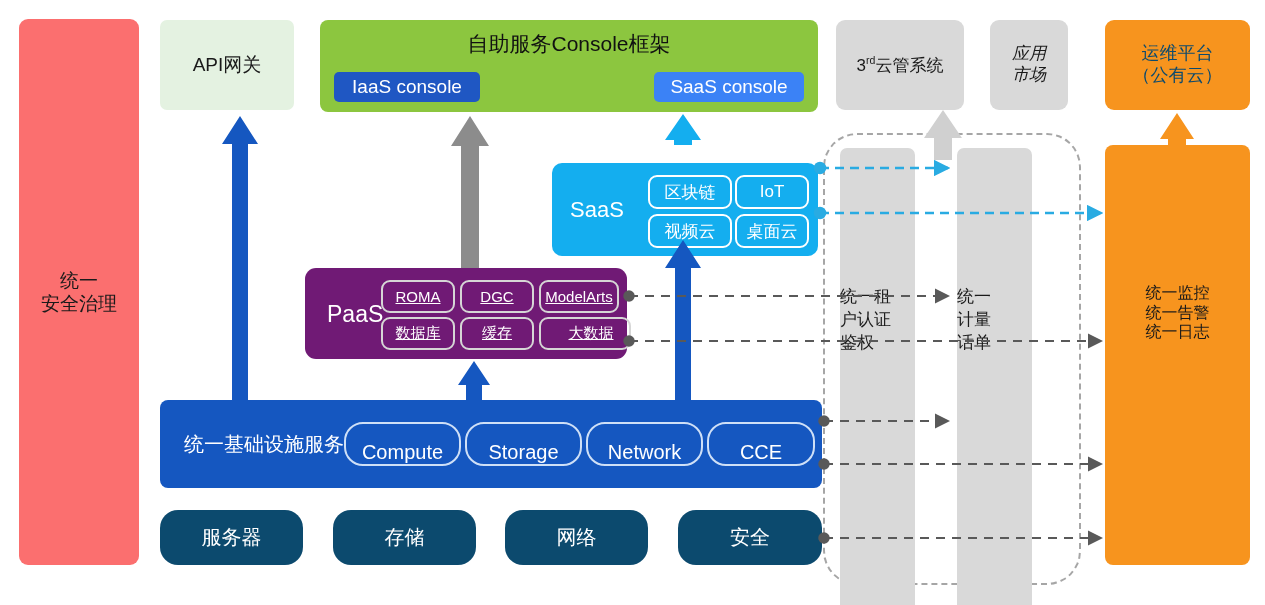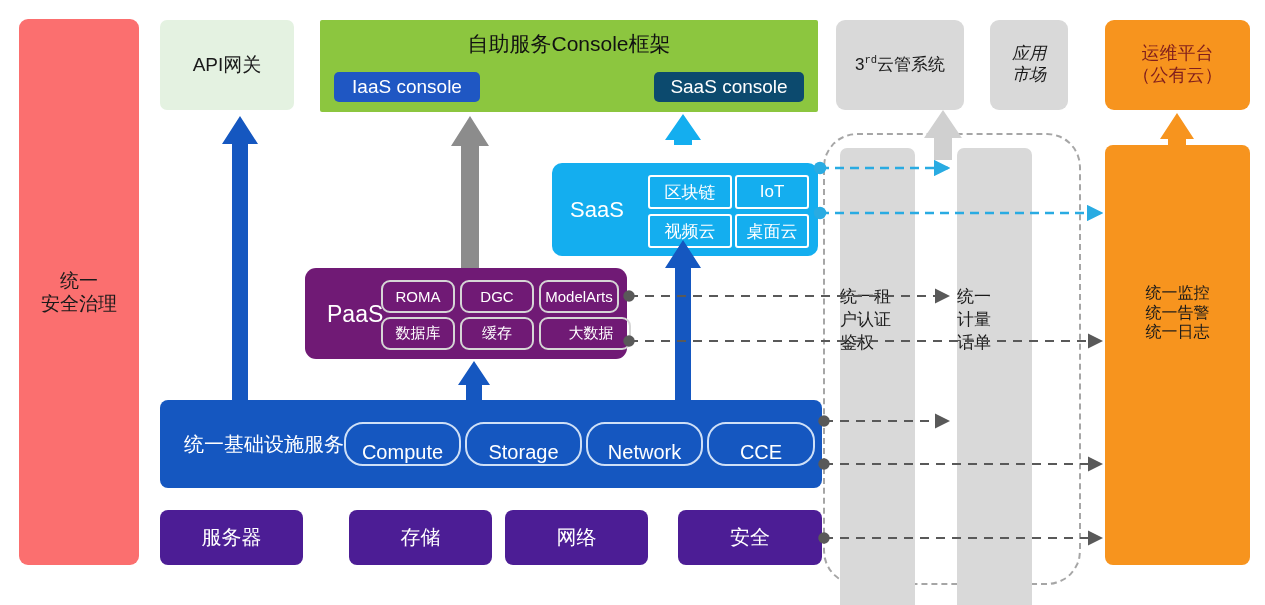--- a/index.html
+++ b/index.html
@@ -8,79 +8,79 @@
   .box{position:absolute;box-sizing:border-box;display:flex;align-items:center;justify-content:center;text-align:center;line-height:1.22;}
   .rnd{border-radius:9px;}
 
   
   .red{background:#FB6F6F;color:#1a1a1a;font-size:19px;}
 
   
   .apigw{background:#E4F2E1;color:#1a1a1a;font-size:19px;border-radius:7px;}
 
   
-  .console-frame{background:#8CC63F;border-radius:2px;display:block;}
+  .console-frame{background:#8CC63F;border-radius:8px;display:block;}
   .console-title{position:absolute;left:0;right:0;top:10px;text-align:center;font-size:21px;color:#111;}
   .chip{position:absolute;border-radius:5px;color:#fff;font-size:19px;display:flex;align-items:center;justify-content:center;}
 
   
   .gray-top{background:#D9D9D9;color:#1a1a1a;font-size:17px;border-radius:9px;}
 
   
-  .orange{background:#F7941E;color:#7f1d1d;font-size:18px;}
+  .orange{background:#F7941E;color:#0c4a6e;font-size:18px;}
   .orange2{background:#F7941E;color:#1a1a1a;font-size:16px;}
 
   
   .saas{background:#14AEEF;border-radius:10px;display:block;}
   .saas-label{position:absolute;left:18px;top:50%;transform:translateY(-50%);color:#fff;font-size:22px;}
-  .pill{position:absolute;border:2px solid #ffffff;border-radius:3px;color:#fff;font-size:17px;display:flex;align-items:center;justify-content:center;background:transparent;}
+  .pill{position:absolute;border:2px solid #ffffff;border-radius:9px;color:#fff;font-size:17px;display:flex;align-items:center;justify-content:center;background:transparent;}
 
   
   .paas{background:#701a75;border-radius:11px;display:block;}
   .paas-label{position:absolute;left:22px;top:50%;transform:translateY(-50%);color:#fff;font-size:23px;}
-  .ppill{position:absolute;border:2px solid #d6d6d6;border-radius:9px;color:#fff;font-size:15px;display:flex;align-items:center;justify-content:center;}
+  .ppill{position:absolute;border:2px solid #d6d6d6;border-radius:9px;color:#fff;font-size:15px;display:flex;align-items:center;justify-content:center;text-decoration:underline;}
 
   
   .infra{background:#1557C0;border-radius:8px;display:block;}
   .infra-label{position:absolute;left:24px;top:50%;transform:translateY(-50%);color:#fff;font-size:20px;}
   .ipill{position:absolute;border:2px solid #cfe0f7;border-radius:19px;color:#fff;font-size:20px;display:flex;align-items:flex-end;justify-content:center;}
 
   
-  .base{background:#4c1d95;color:#fff;font-size:20px;border-radius:8px;}
+  .base{background:#0c4a6e;color:#fff;font-size:20px;border-radius:18px;}
 
   
   .gcol{background:#D9D9D9;border-radius:7px;display:flex;align-items:flex-start;justify-content:center;color:#1a1a1a;font-size:17px;padding-top:0;}
   .gcol span{display:block;}
 
   
   .dashbox{position:absolute;border:2px dashed #A6A6A6;border-radius:34px;box-sizing:border-box;}
 
   svg.ov{position:absolute;left:0;top:0;width:1265px;height:605px;pointer-events:none;}
-  sup{font-size:.62em;vertical-align:super;font-family:Liberation Mono, monospace;}
+  sup{font-size:.62em;vertical-align:super;}
 </style>
 </head>
 <body>
 
 <div id="stage">
 
   <div class="box rnd red" style="left:19px;top:19px;width:120px;height:546px;flex-direction:column;">
     <div>统一</div>
     <div>安全治理</div>
   </div>
 
   <div class="box apigw" style="left:160px;top:20px;width:134px;height:90px;">
     <span>API网关</span>
   </div>
 
   <div class="console-frame" style="position:absolute;left:320px;top:20px;width:498px;height:92px;">
     <div class="console-title">自助服务Console框架</div>
     <div class="chip" style="left:14px;top:52px;width:146px;height:30px;background:#1F57C3;">
       <span>IaaS console</span>
     </div>
-    <div class="chip" style="left:334px;top:52px;width:150px;height:30px;background:#0c4a6e;">
+    <div class="chip" style="left:334px;top:52px;width:150px;height:30px;background:#3b82f6;">
       <span>SaaS console</span>
     </div>
   </div>
 
   <div class="box gray-top" style="left:836px;top:20px;width:128px;height:90px;">
     <span><span>3</span><sup>rd</sup><span>云管系统</span></span>
   </div>
 
   <div class="box gray-top" style="left:990px;top:20px;width:78px;height:90px;flex-direction:column;font-style:italic;">
     <div>应用</div>
@@ -162,21 +162,21 @@
         <span>Network</span>
       </div>
     <div class="ipill" style="left:547px;top:22px;width:104px;height:40px;">
         <span>CCE</span>
       </div>
   </div>
 
   <div class="box base" style="left:160px;top:510px;width:143px;height:55px;">
       <span>服务器</span>
     </div>
-  <div class="box base" style="left:333px;top:510px;width:143px;height:55px;margin-left:16px;">
+  <div class="box base" style="left:333px;top:510px;width:143px;height:55px;">
       <span>存储</span>
     </div>
   <div class="box base" style="left:678px;top:510px;width:144px;height:55px;">
       <span>安全</span>
     </div>
   <div class="box base" style="left:505px;top:510px;width:143px;height:55px;">
       <span>网络</span>
     </div>
 
   <svg class="ov" viewBox="0 0 1265 605">

